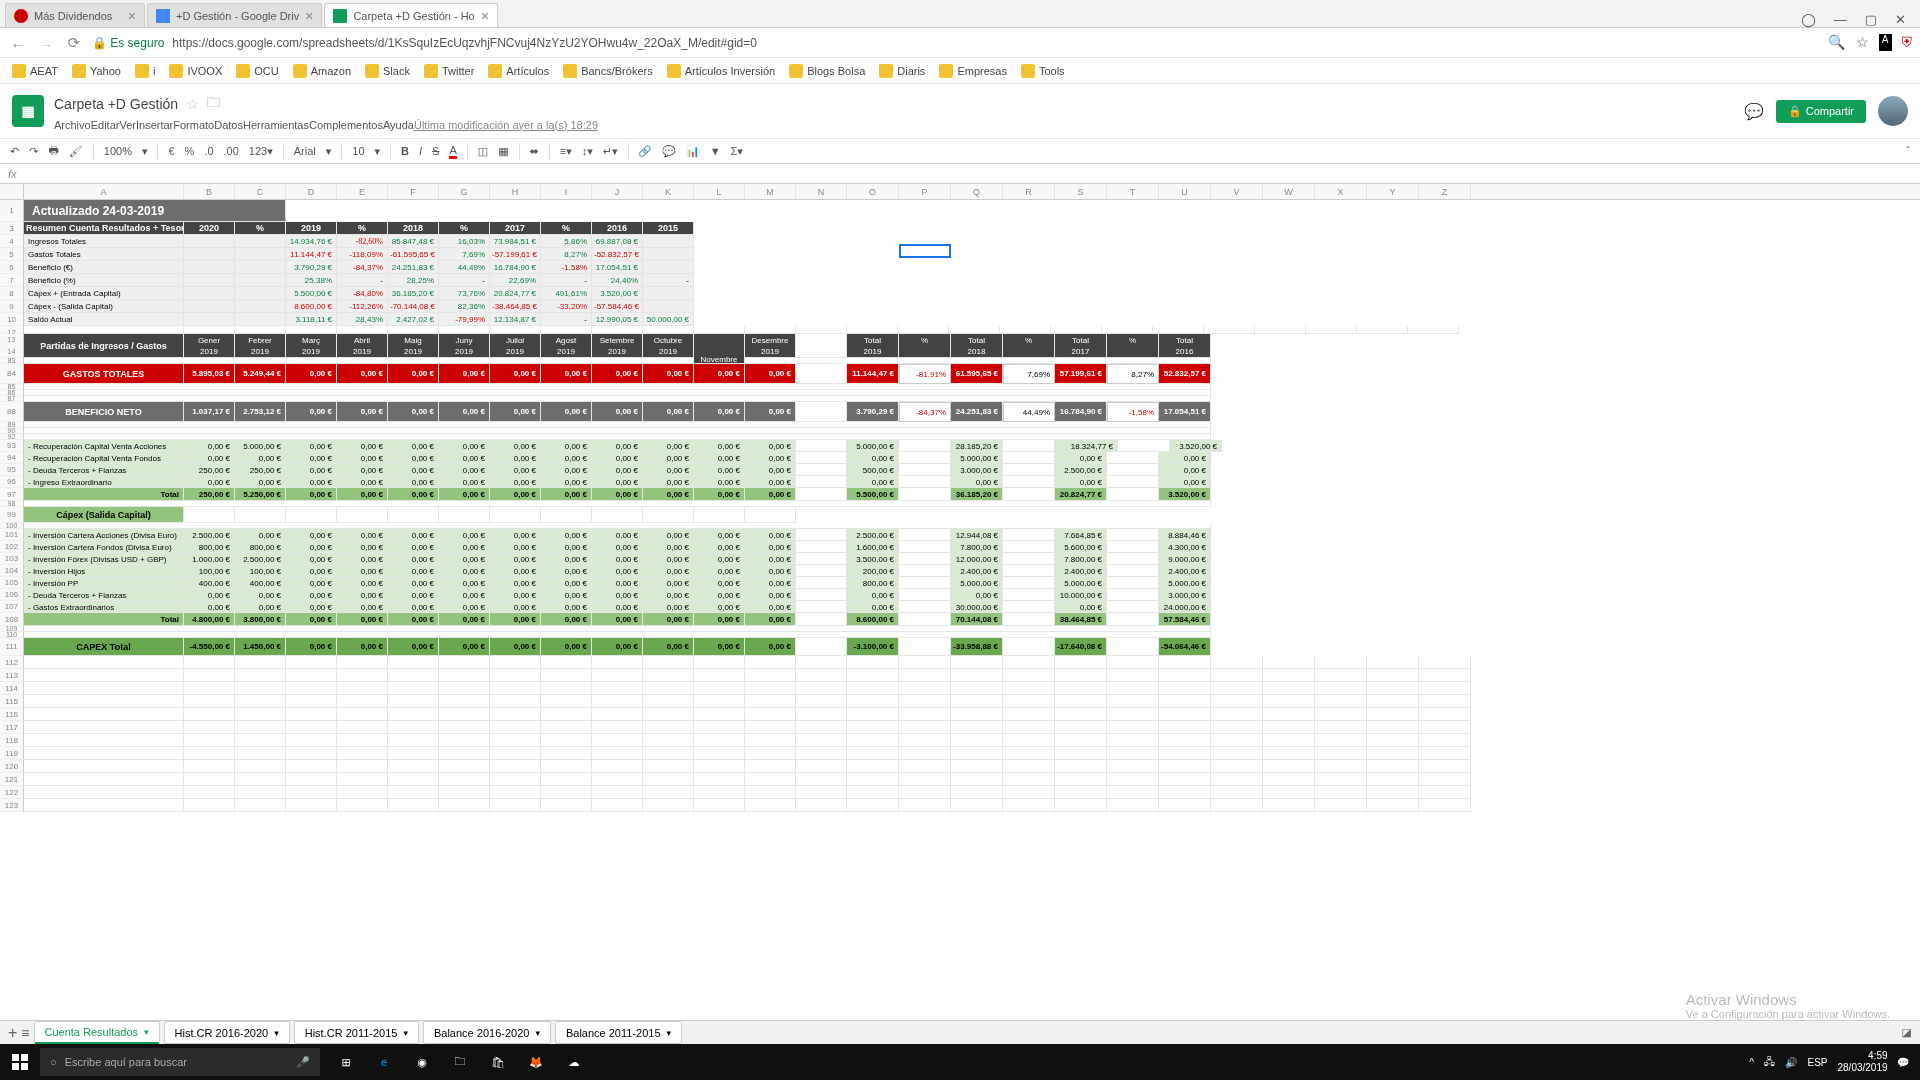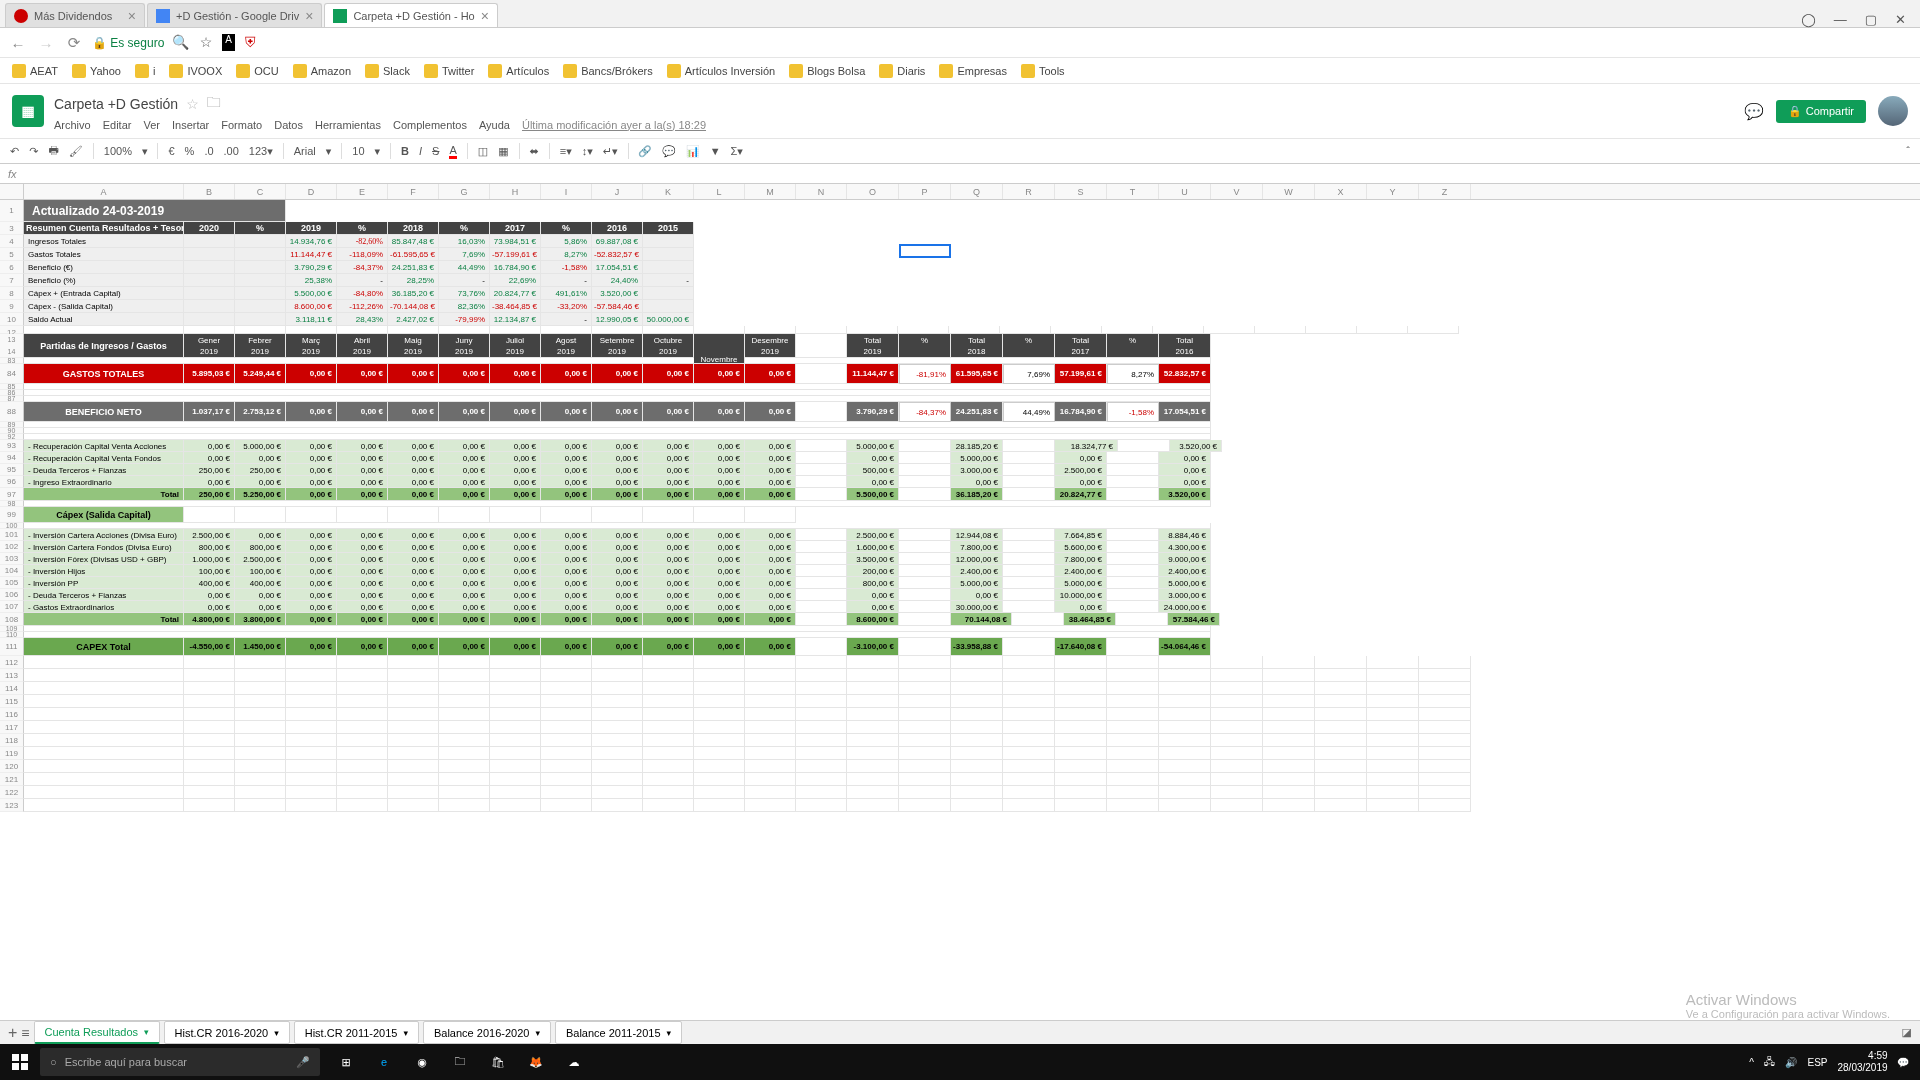--- a/index.html
+++ b/index.html
@@ -15,21 +15,21 @@
 .https{color:#0b8043;font-size:12px}
 .url{font-size:12px;color:#555;flex:1}
 .addr-right{display:flex;gap:10px;color:#555;font-size:14px}
 .bookmarks{height:26px;display:flex;align-items:center;padding:0 12px;gap:14px;font-size:11px;color:#444;border-bottom:1px solid #e5e5e5}
 .bk{display:flex;align-items:center;gap:4px}
 .bk-ico{width:14px;height:14px;background:#f1c232;border-radius:2px}
 .doc-header{height:54px;display:flex;align-items:center;padding:6px 12px}
 .sheets-logo{width:32px;height:32px;background:#0f9d58;border-radius:4px;display:flex;align-items:center;justify-content:center;color:#fff;font-weight:bold;font-size:14px;margin-right:10px}
 .doc-info{flex:1}
 .doc-title{font-size:14px;color:#444;display:flex;align-items:center;gap:8px}
-.doc-menu{font-size:11px;color:#555;display:flex;gap:12px;margin-top:3px}
+.doc-menu{font-size:11px;color:#555;display:flex;margin-top:3px}
 .share-btn{background:#0f9d58;color:#fff;padding:5px 12px;border-radius:3px;font-size:11px;display:flex;align-items:center;gap:4px}
 .toolbar{height:26px;border-top:1px solid #e5e5e5;border-bottom:1px solid #ccc;display:flex;align-items:center;padding:0 10px;gap:10px;font-size:11px;color:#555}
 .tb-sep{width:1px;height:16px;background:#ddd}
 .fx-bar{height:20px;border-bottom:1px solid #ccc;display:flex;align-items:center;padding:0 8px;font-size:11px;color:#888;font-style:italic}
 .grid-wrap{position:relative;height:800px;overflow:hidden}
 .col-heads{display:flex;height:16px;background:#f8f8f8;border-bottom:1px solid #ccc;font-size:9px;color:#888}
 .rh{width:24px;border-right:1px solid #ccc;text-align:center;background:#f8f8f8}
 .ch{border-right:1px solid #e5e5e5;text-align:center;line-height:16px}
 .rows{position:relative}
 .r{display:flex;height:13px;font-size:9px}
@@ -90,20 +90,21 @@
   <span>▢</span>
   <span>✕</span>
  </div>
 </div>
 
 <div class="addr-bar">
  <span class="nav-btn">←</span>
  <span class="nav-btn" style="color:#ccc">→</span>
  <span class="nav-btn">⟳</span>
  <span class="https">🔒 <span>Es seguro</span></span>
+ <span class="url">https://docs.google.com/spreadsheets/d/1KsSquIzEcUqzvhjFNCvuj4NzYzU2YOHwu4w_22OaX_M/edit#gid=0</span>
  <div class="addr-right">
   <span>🔍</span>
   <span>☆</span>
   <span style="background:#000;color:#fff;padding:0 3px;font-size:10px">A</span>
   <span style="color:#c00">⛨</span>
  </div>
 </div>
 
 <div class="bookmarks" id="bkbar">
     <div class="bk"><span class="bk-ico"></span>AEAT</div>
@@ -793,21 +794,21 @@
         <div class="c mgreen-r" style="width: 51px;">0,00 €</div>
         <div class="c mgreen-r" style="width: 51px;">0,00 €</div>
         <div class="c mgreen-r" style="width: 51px;">0,00 €</div>
         <div class="c mgreen-r" style="width: 51px;">0,00 €</div>
         <div class="c mgreen-r" style="width: 51px;">0,00 €</div>
         <div class="c mgreen-r" style="width: 51px;">0,00 €</div>
         <div class="c mgreen-r" style="width: 51px;">0,00 €</div>
         <div class="c" style="width: 51px;"></div>
         <div class="c mgreen-r" style="width: 52px;">8.600,00 €</div>
         <div class="c " style="width: 52px;"></div>
-        <div class="c mgreen-r" style="width: 61px;">70.144,08 €</div>
+        <div class="c mgreen-r" style="width: 52px;">70.144,08 €</div>
         <div class="c " style="width: 52px;"></div>
         <div class="c mgreen-r" style="width: 52px;">38.464,85 €</div>
         <div class="c " style="width: 52px;"></div>
         <div class="c mgreen-r" style="width: 52px;">57.584,46 €</div>
       </div>
       <div class="r" style="height: 6px;">
         <div class="rh" style="font-size:7px;line-height:6px">109</div>
         <div class="c" style="width:1187px"></div>
       </div>
       <div class="r" style="height: 6px;">

